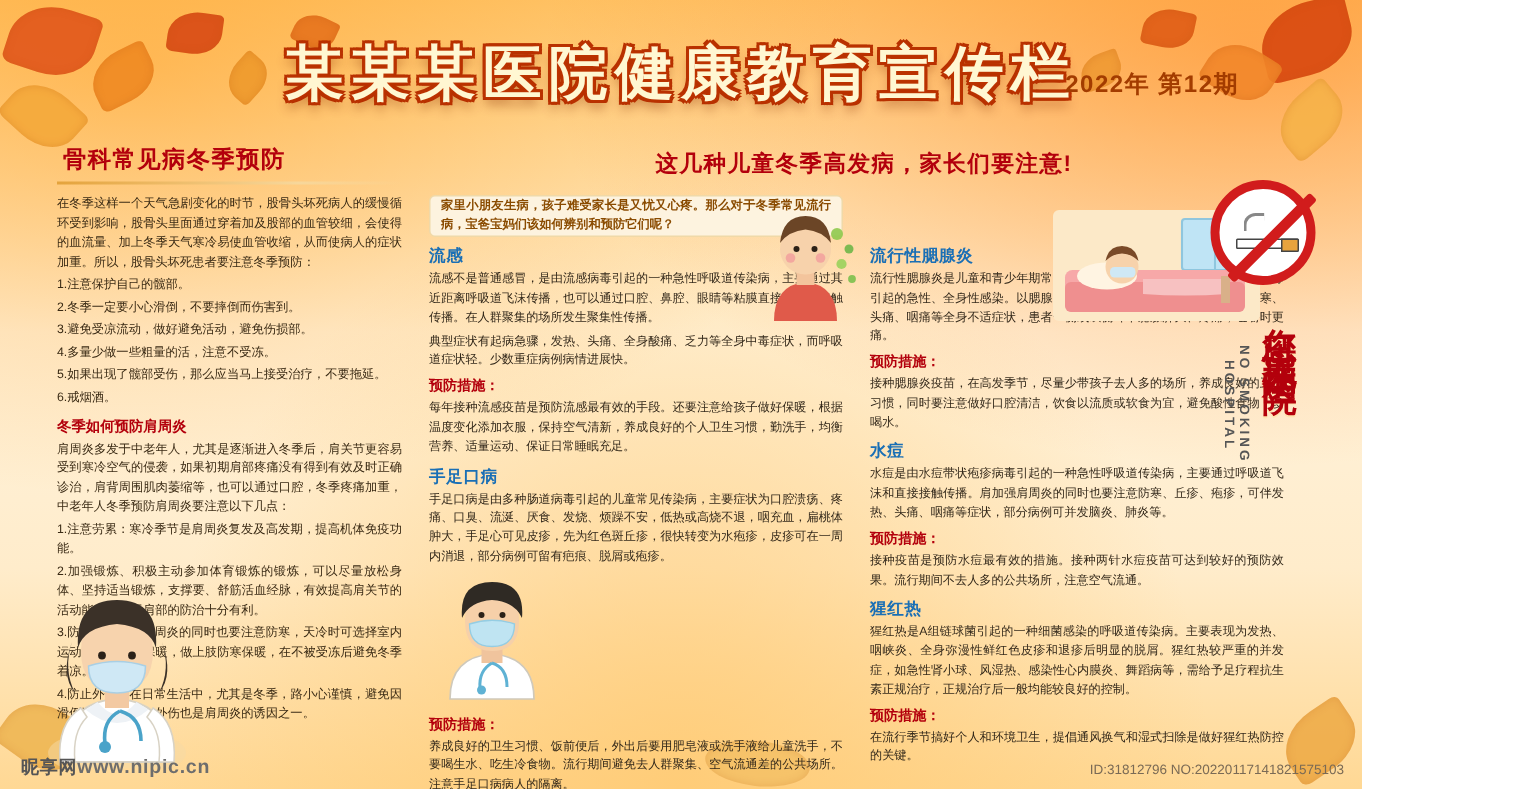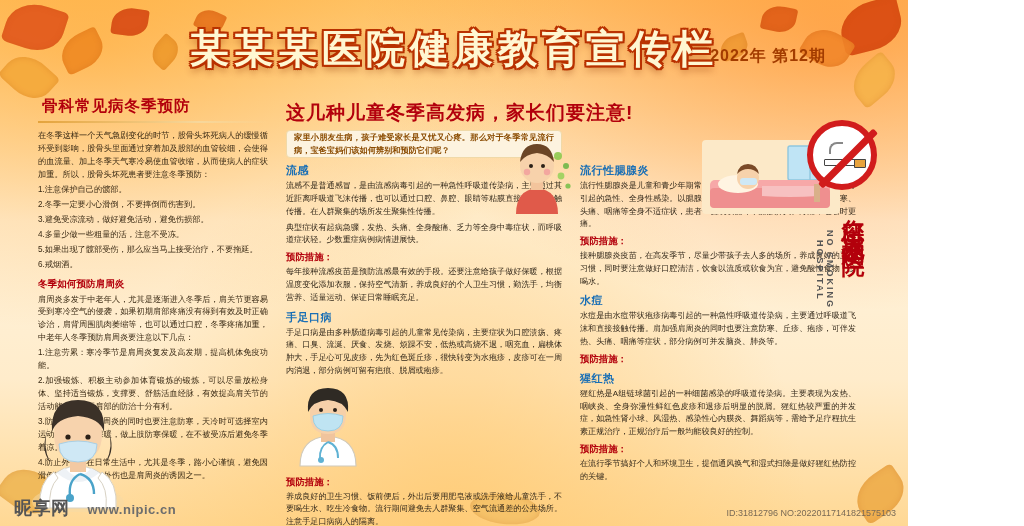--- a/index.html
+++ b/index.html
@@ -63,21 +63,21 @@
     font-size:8.2px; line-height:1.58; color:#3a2a14; text-align:justify;
   }
   .body-txt p { margin:0 0 2px 0; }
   
   .doctor {
     position:absolute; left:18px; bottom:14px; width:120px; height:130px;
   }
   
   .panel-title {
     position:absolute; left:286px; top:100px; width:580px;
-    text-align:left; font-size:19px; font-weight:bold; color:#b3000c;
+    text-align:center; font-size:15px; font-weight:bold; color:#b3000c;
     letter-spacing:1px;
   }
   .cols {
     position:absolute; left:286px; top:130px; width:580px; height:364px;
     display:flex; gap:18px;
   }
   .col { width:276px; position:relative; }
   .intro-box {
     background:#fdf3df; border:1px solid #f0d9a8; border-radius:4px;
     padding:0 7px; font-size:8.2px; line-height:1.6; color:#8a4b00;
@@ -131,21 +131,21 @@
   .strip-row { display:flex; justify-content:center; align-items:flex-start; }
   
   .footer {
     position:absolute; left:0; bottom:0; width:100%; height:30px;
     background:rgba(255,255,255,.0);
   }
   .wm {
     position:absolute; left:14px; bottom:6px;
     font-size:13px; color:#6d6d6d; font-weight:bold; letter-spacing:.5px;
   }
-  .wm .cn { font-size:18px; color:#555; margin-right:18px; }
+  .wm .cn { font-size:12px; color:#555; margin-right:0; }
   .idcode {
     position:absolute; right:12px; bottom:8px;
     font-size:9px; color:#7a6a55;
   }
 </style>
 </head>
 <body>
 
 <div class="poster">
 
@@ -252,20 +252,21 @@
     <div class="col">
       <div style="height:28px"></div>
       <div class="sec-h">流行性腮腺炎</div>
       <p class="ptext">流行性腮腺炎是儿童和青少年期常见的冬季呼吸道传染病，它是由腮腺炎病毒引起的急性、全身性感染。以腮腺肿痛为主要特征。主要症状有发热、畏寒、头痛、咽痛等全身不适症状，患者一侧或双侧耳下腮腺肿大、疼痛，咀嚼时更痛。</p>
       <div class="meas red">预防措施：</div>
       <p class="ptext">接种腮腺炎疫苗，在高发季节，尽量少带孩子去人多的场所，养成良好的卫生习惯，同时要注意做好口腔清洁，饮食以流质或软食为宜，避免酸性食物，多喝水。</p>
 
       <div class="sec-h">水痘</div>
       <p class="ptext">水痘是由水痘带状疱疹病毒引起的一种急性呼吸道传染病，主要通过呼吸道飞沫和直接接触传播。肩加强肩周炎的同时也要注意防寒、丘疹、疱疹，可伴发热、头痛、咽痛等症状，部分病例可并发脑炎、肺炎等。</p>
       <div class="meas red">预防措施：</div>
+      <p class="ptext">接种疫苗是预防水痘最有效的措施。接种两针水痘疫苗可达到较好的预防效果。流行期间不去人多的公共场所，注意空气流通。</p>
 
       <div class="sec-h">猩红热</div>
       <p class="ptext">猩红热是A组链球菌引起的一种细菌感染的呼吸道传染病。主要表现为发热、咽峡炎、全身弥漫性鲜红色皮疹和退疹后明显的脱屑。猩红热较严重的并发症，如急性肾小球、风湿热、感染性心内膜炎、舞蹈病等，需给予足疗程抗生素正规治疗，正规治疗后一般均能较良好的控制。</p>
       <div class="meas red">预防措施：</div>
       <p class="ptext">在流行季节搞好个人和环境卫生，提倡通风换气和湿式扫除是做好猩红热防控的关键。</p>
     </div>
   </div>
 
   <div style="position:absolute;left:500px;top:140px;">
     <svg width="74" height="76" viewBox="0 0 74 76">

